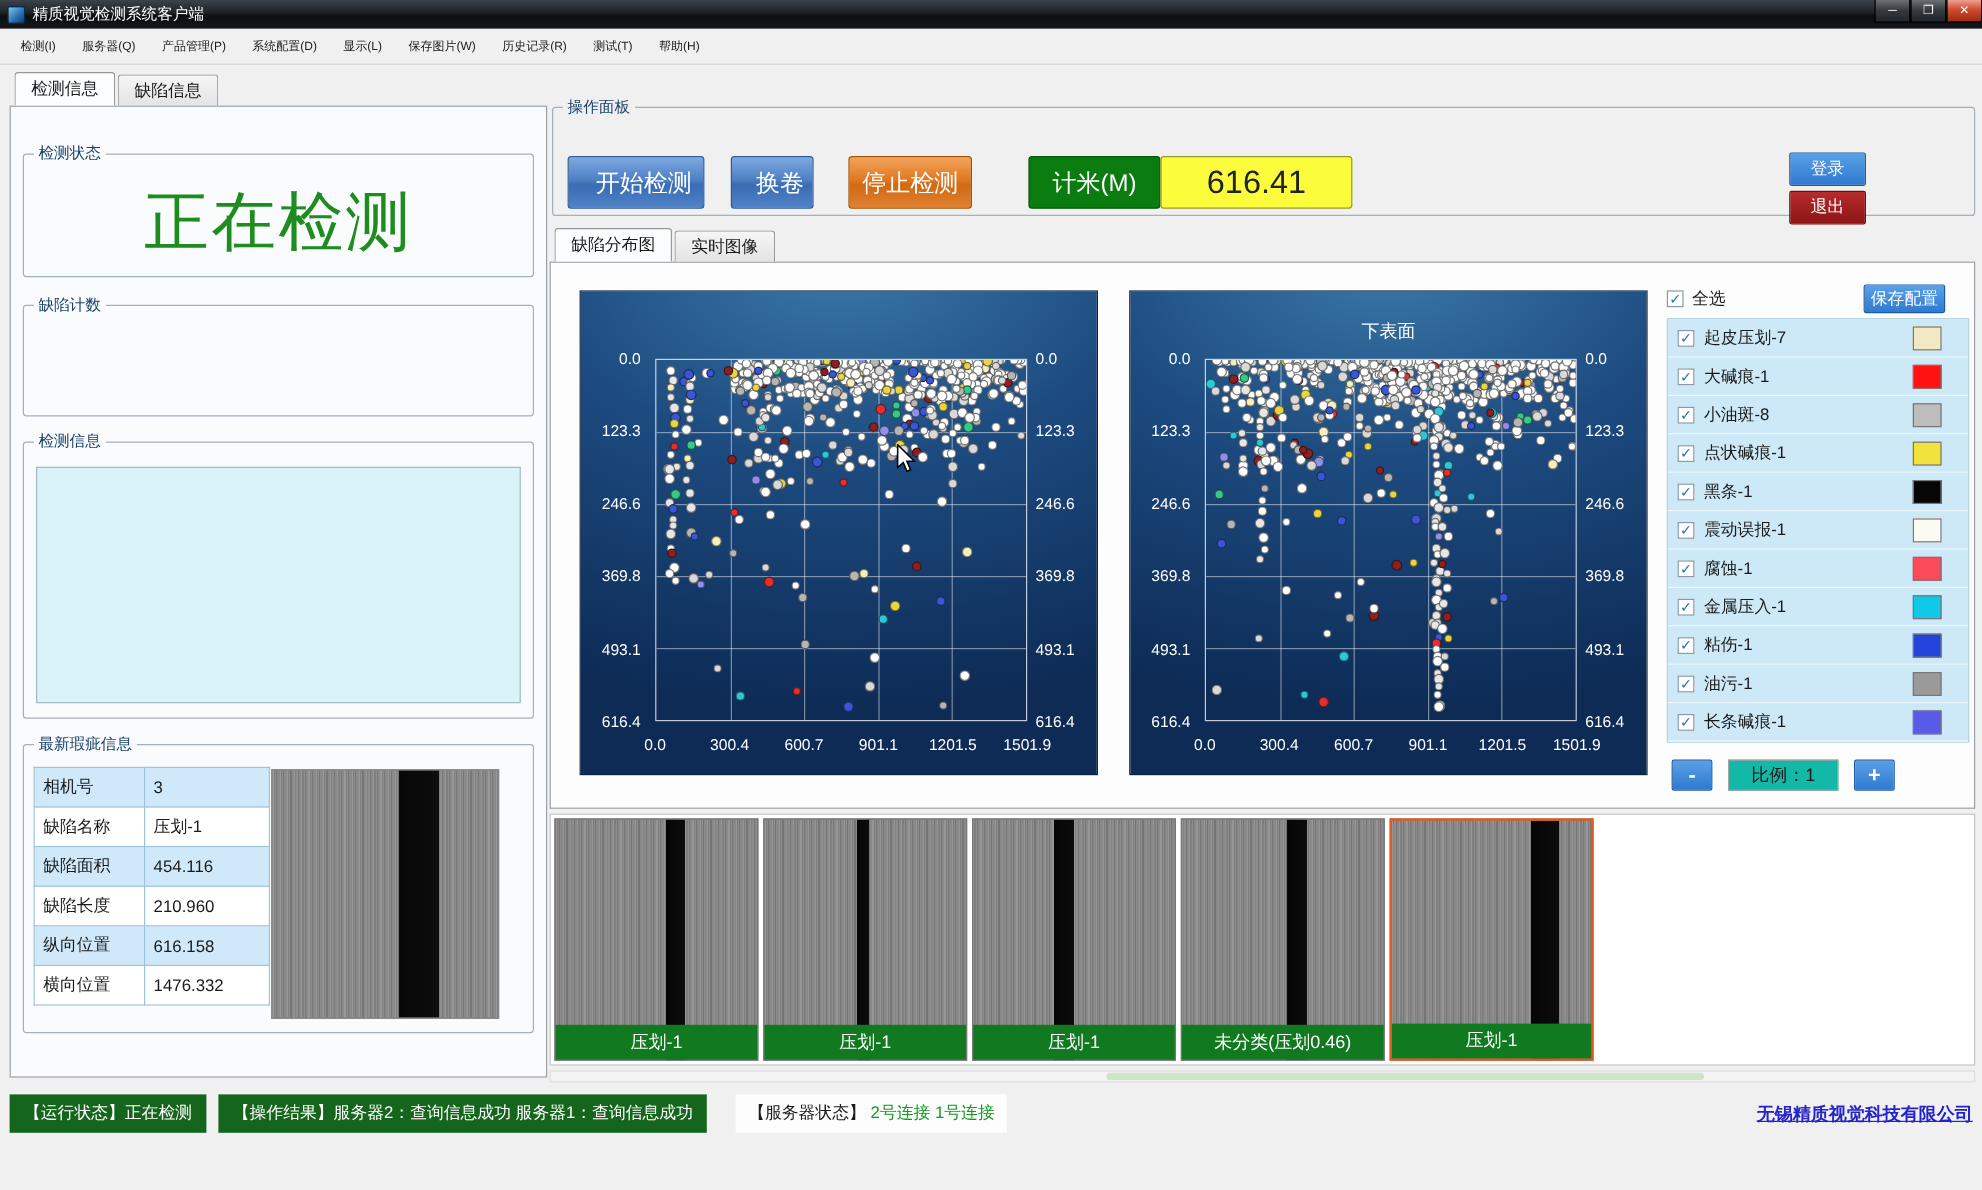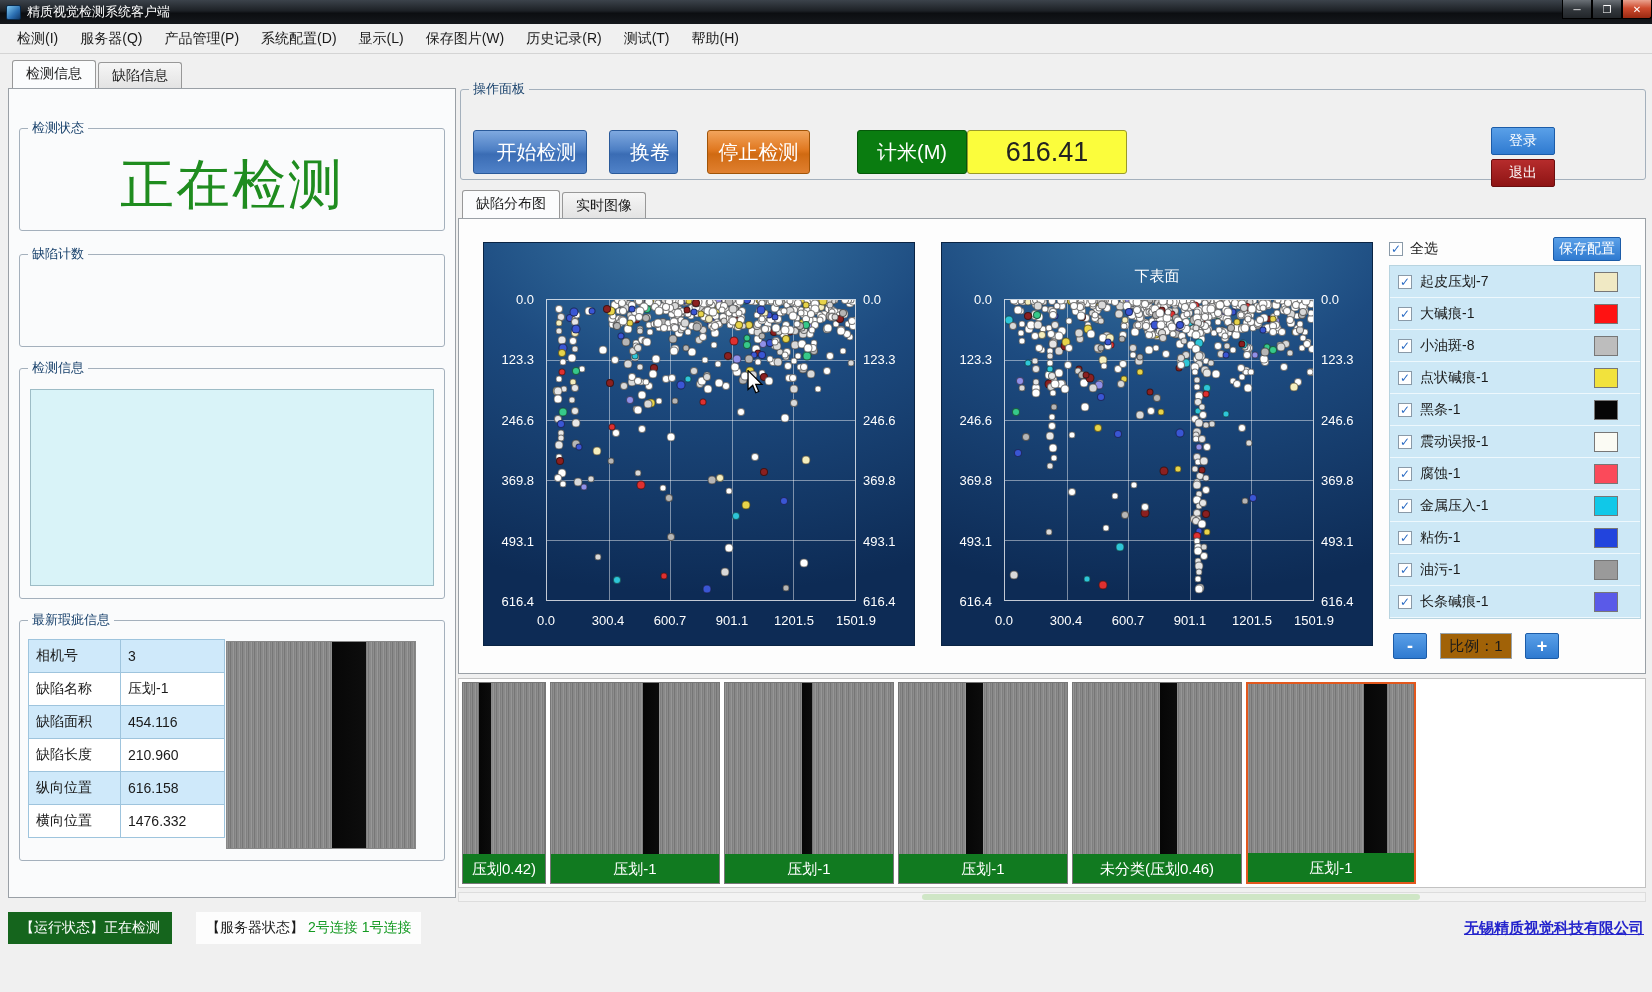--- a/index.html
+++ b/index.html
@@ -22,21 +22,21 @@
   .winbtn{ width:30px; height:19px; border:1px solid #000; border-top:none;
     background:linear-gradient(180deg,#6a7076,#33383d 50%,#22262a);
     color:#fff; font-size:10px; display:flex; align-items:center; justify-content:center; }
   .winbtn.close{ background:linear-gradient(180deg,#eaa28f,#cf4b2e 45%,#9a2a12); border-radius:0 0 3px 0; }
   
   .menubar{
     position:absolute; left:0; top:24px; width:1652px; height:30px;
     background:#f0f0f0; border-bottom:1px solid #d4d4d4;
     display:flex; align-items:center; padding-left:6px;
   }
-  .menu-item{ padding:5px 11px; font-size:14px; cursor:default; }
+  .menu-item{ padding:5px 11px; font-size:10px; cursor:default; }
   
   .tabs{ position:absolute; display:flex; gap:2px; z-index:3; }
   .tab{ padding:4px 13px 3px; font-size:14px; border:1px solid #989898; border-bottom:none;
     border-radius:3px 3px 0 0; background:linear-gradient(#f6f6f6,#e3e3e3); }
   .tab.active{ background:#fbfcfd; padding-bottom:5px; margin-top:-2px; }
   .panel{ position:absolute; background:#fafbfc; border:1px solid #9aa0a6; }
   fieldset{ position:absolute; border:1px solid #a4b0bc; border-radius:3px; padding:0; margin:0; }
   legend{ margin-left:8px; padding:0 4px; font-size:13px; color:#17406b; }
   
   .status-text{ position:absolute; left:0; right:0; top:12px; text-align:center;
@@ -95,21 +95,21 @@
     align-items:center; justify-content:center; font-size:12px; line-height:12px; color:#2b6cc4; font-weight:bold; flex:0 0 auto; }
   .legend-list{ position:absolute; left:0; right:0; top:30px; background:#e6f5fb; border:1px solid #b8d4e0; }
   .legend-row{ height:32px; display:flex; align-items:center; gap:8px; padding:0 22px 0 8px;
     background:#cde8f6; border-bottom:1px solid #eef8fd; }
   .legend-row .lab{ flex:1; font-size:14px; }
   .swatch{ width:24px; height:20px; border:1px solid #777; flex:0 0 auto; }
   .zoom-row{ position:absolute; left:4px; bottom:0; display:flex; gap:13px; align-items:center; }
   .zoom-btn{ width:34px; height:26px; color:#fff; font-size:18px; font-weight:bold;
     display:flex; align-items:center; justify-content:center;
     background:linear-gradient(180deg,#5aa0e8,#2f7ad0); border:1px solid #1c5ca8; border-radius:2px; }
-  .scale-box{ width:72px; height:26px; background:#a16207; border:1px solid #99a4ad;
+  .scale-box{ width:92px; height:26px; background:#14b8a6; border:1px solid #99a4ad;
     display:flex; align-items:center; justify-content:center; font-size:15px; }
   
   .thumb-panel{ position:absolute; left:458px; top:678px; width:1188px; height:210px;
     background:#fff; border:1px solid #c2c2c2; display:flex; gap:4px; padding:3px; overflow:hidden; }
   .thumb{ position:relative; width:170px; height:202px; flex:0 0 auto; border:1px solid #777;
     background:
       linear-gradient(90deg, transparent var(--b1), #060606 var(--b1), #0c0c0c var(--b2), transparent var(--b2)),
       repeating-linear-gradient(90deg,#969696 0 1px,#7f7f7f 1px 2px,#8d8d8d 2px 3px,#767676 3px 4px,#898989 4px 6px),
       #848484; }
   .thumb.selected{ border:2px solid #e2581e; }
@@ -1627,23 +1627,20 @@
       </div>
     <div class="zoom-row">
       <div class="zoom-btn">-</div>
       <div class="scale-box">比例：1</div>
       <div class="zoom-btn">+</div>
     </div>
   </div>
 </div>
 
 <div class="thumb-panel">
-    <div class="thumb" style="width: 84px; --b1: 20%; --b2: 34%;">
-      <div class="thumb-label">压划0.42)</div>
-    </div>
     <div class="thumb" style="--b1: 55%; --b2: 64%;">
       <div class="thumb-label">压划-1</div>
     </div>
     <div class="thumb" style="--b1: 46%; --b2: 52%;">
       <div class="thumb-label">压划-1</div>
     </div>
     <div class="thumb" style="--b1: 40%; --b2: 50%;">
       <div class="thumb-label">压划-1</div>
     </div>
     <div class="thumb" style="--b1: 52%; --b2: 62%;">
@@ -1652,20 +1649,21 @@
     <div class="thumb selected" style="--b1: 70%; --b2: 84%;">
       <div class="thumb-label">压划-1</div>
     </div>
   </div>
 <div class="hscroll">
   <div class="sthumb"></div>
 </div>
 
 <div class="statusbar">
   <span class="sb-green">【运行状态】正在检测</span>
+  <span class="sb-green">【操作结果】服务器2：查询信息成功 服务器1：查询信息成功</span>
   <span class="sb-server">
     <span>【服务器状态】</span><span class="val">2号连接 1号连接</span>
   </span>
   <span class="sb-company">无锡精质视觉科技有限公司</span>
 </div>
 
 <svg class="cursor" width="18" height="24" viewBox="0 0 12 19">
   <path d="M0.5,0.5 L0.5,15.5 L4.2,12.2 L6.6,18 L9,17 L6.6,11.4 L11.5,11.4 Z" fill="#ffffff" stroke="#000000" stroke-width="1"></path>
 </svg>
 

